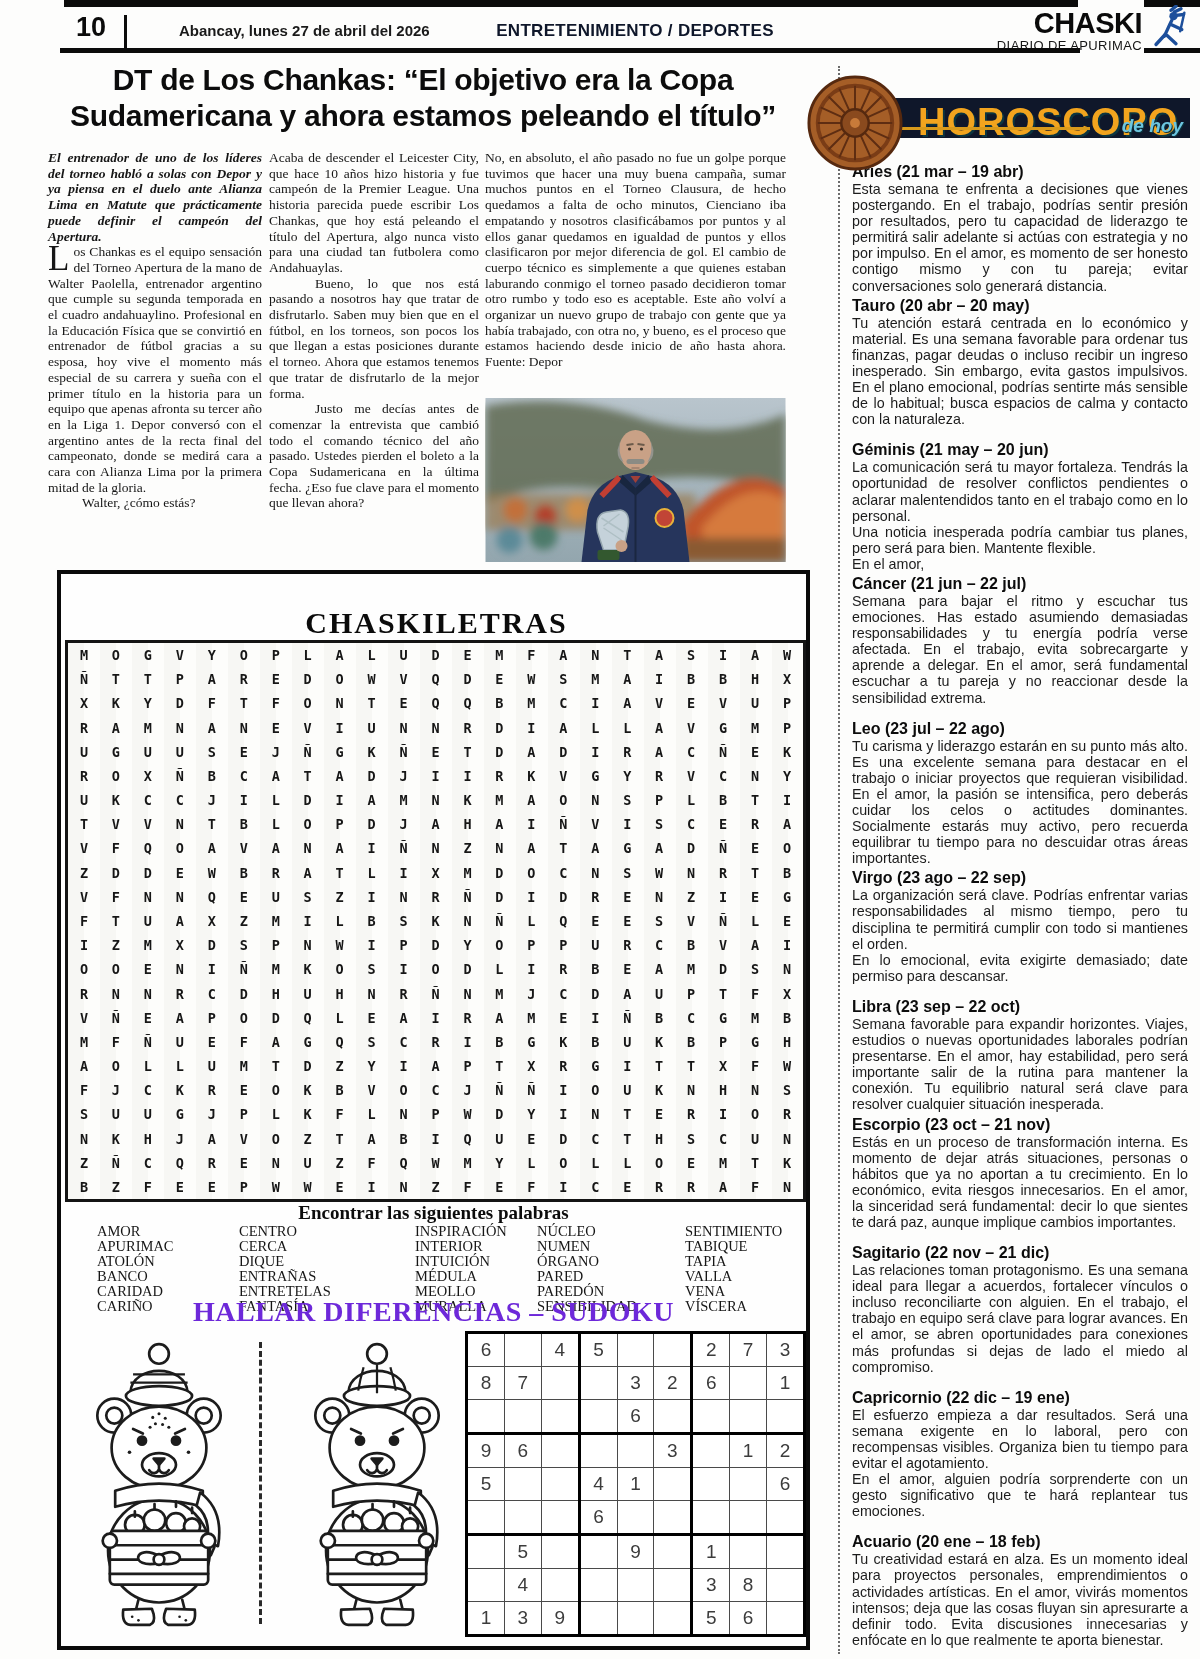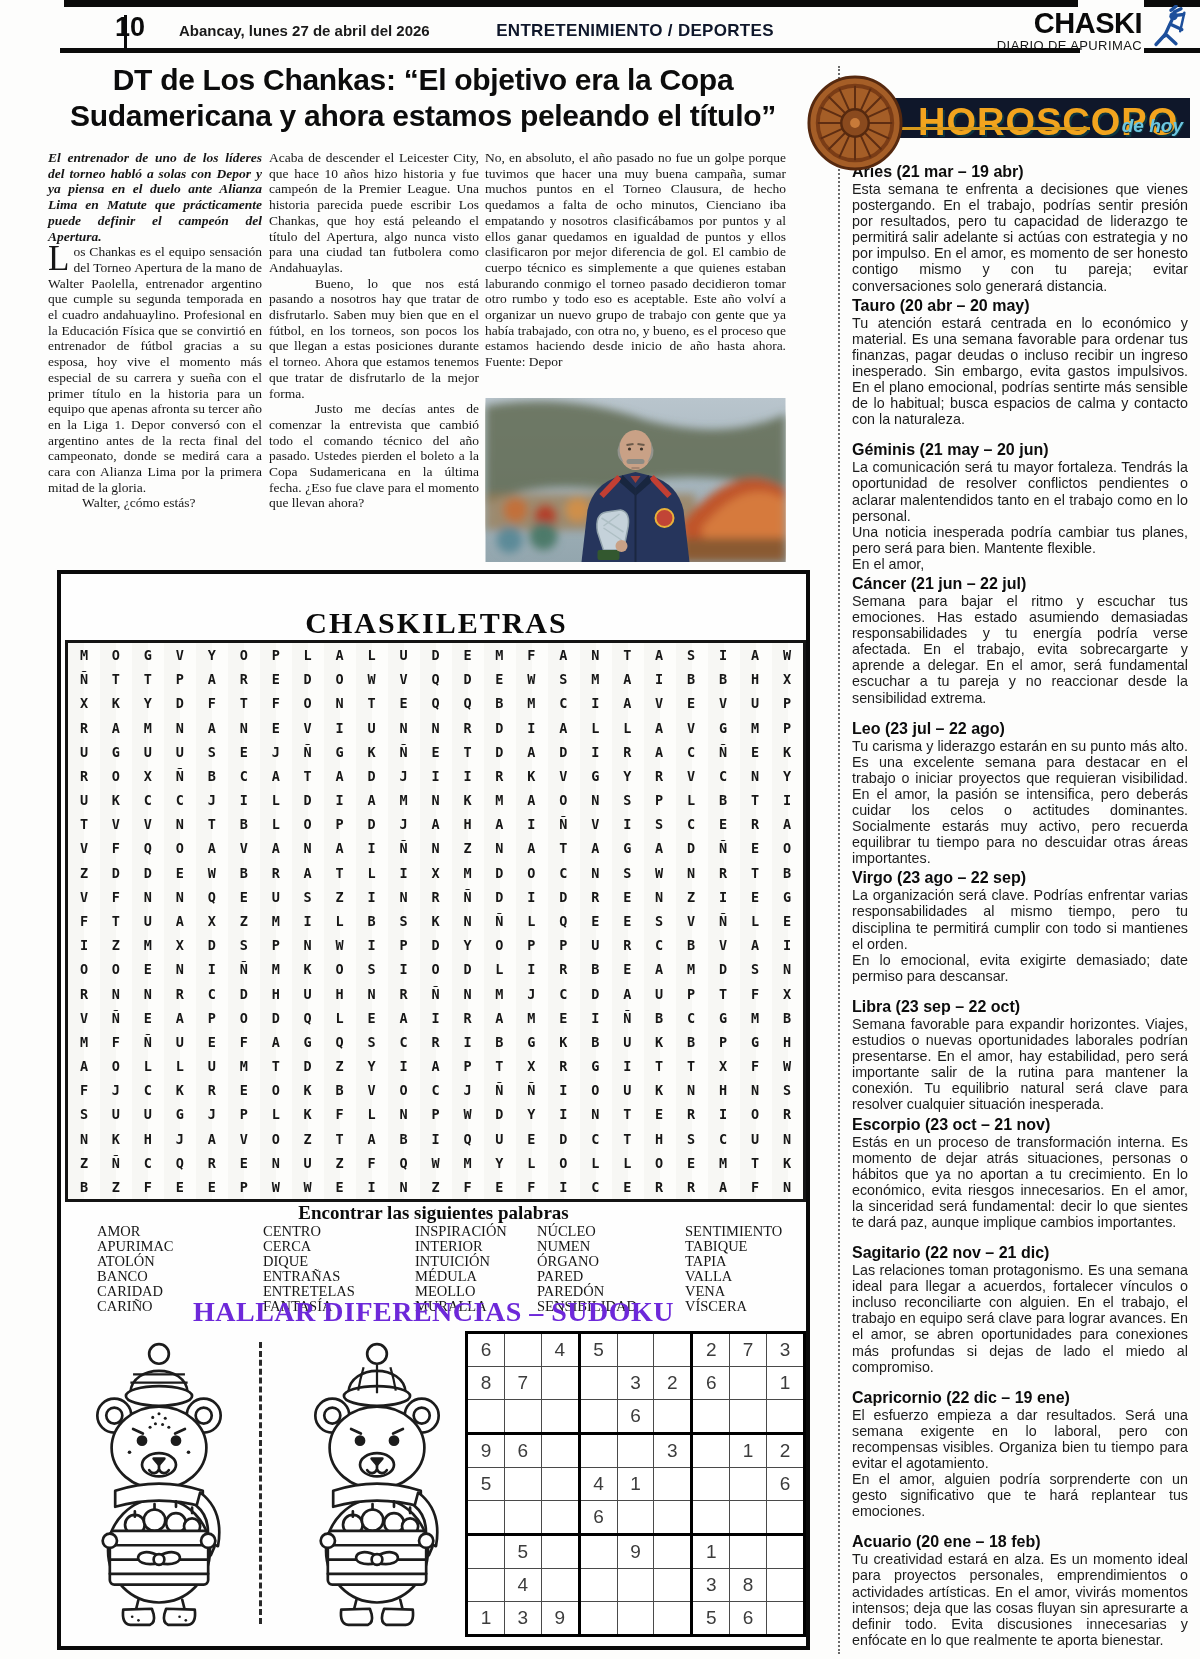--- a/index.html
+++ b/index.html
@@ -1,20 +1,20 @@
 <!DOCTYPE html>
 <html><head>
 <meta charset="utf-8">
 <style>
   html,body{margin:0;padding:0;}
   body{width:1200px;height:1659px;position:relative;background:#fdfdfc;font-family:"Liberation Serif",serif;color:#111;overflow:hidden;}
   .abs{position:absolute;}
   
   .topbar{position:absolute;height:7px;background:#0b0b0b;}
-  .pagenum{position:absolute;left:76px;top:12px;font:900 27px "Liberation Sans",sans-serif;color:#0b0b0b;margin-left:39px;}
+  .pagenum{position:absolute;left:76px;top:12px;font:900 27px "Liberation Sans",sans-serif;color:#0b0b0b;}
   .hdr-vline{position:absolute;left:124px;top:15px;width:3px;height:33px;background:#0b0b0b;}
   .hdr-date{position:absolute;left:138px;top:22px;font:bold 15px "Liberation Sans",sans-serif;color:#1a1a1a;margin-left:41px;}
   .hdr-section{position:absolute;left:430px;top:21px;width:410px;text-align:center;font:bold 17px "Liberation Sans",sans-serif;letter-spacing:.3px;color:#0f172a;}
   .brand{position:absolute;left:930px;top:10px;width:212px;text-align:right;}
   .brand-name{font:900 29px/27px "Liberation Sans",sans-serif;letter-spacing:-.5px;color:#0a0a0a;}
   .brand-sub{font:13px "Liberation Sans",sans-serif;letter-spacing:.4px;color:#151515;margin-top:1px;}
   .rule{position:absolute;top:48px;height:5px;background:#0b0b0b;}
   
   .headline{position:absolute;left:57px;top:62px;width:732px;margin:0;text-align:center;font:bold 30px/36px "Liberation Sans",sans-serif;letter-spacing:-.3px;color:#0c0c0c;}
   .col{position:absolute;top:150px;font:13.5px/15.7px "Liberation Serif",serif;text-align:justify;color:#161616;}
@@ -29,21 +29,21 @@
   .photo{position:absolute;left:485px;top:398px;width:301px;height:164px;}
   
   .pbox{position:absolute;left:57px;top:570px;width:745px;height:1072px;border:4px solid #0a0a0a;background:#fefefe;}
   .ws-title{position:absolute;left:0;right:0;top:32px;margin:0;text-align:center;font:bold 30px "Liberation Serif",serif;letter-spacing:2px;color:#0b0b0b;padding-left:6px;}
   .ws-grid{position:absolute;left:4px;top:66px;width:735px;height:556px;border:3px solid #141414;display:grid;grid-template-columns:repeat(23,1fr);grid-template-rows:repeat(23,1fr);
     background:repeating-linear-gradient(90deg,#f7f7f4 0 16px,#fdfdfb 16px 32px);}
   .ws-cell{display:flex;align-items:center;justify-content:center;font:bold 13.5px "DejaVu Sans Mono",monospace;color:#161616;}
   .words-title{position:absolute;left:0;right:0;top:628px;margin:0;text-align:center;font:bold 19px "Liberation Serif",serif;color:#0c0c0c;}
   #word-cols{position:absolute;left:0;top:650px;width:868px;height:92px;}
   .wcol{position:absolute;top:0;font:14.5px/15px "Liberation Serif",serif;color:#161616;white-space:nowrap;}
-  .wcol:nth-child(1){left:36px;} .wcol:nth-child(2){left:202px;} .wcol:nth-child(3){left:354px;}
+  .wcol:nth-child(1){left:36px;} .wcol:nth-child(2){left:178px;} .wcol:nth-child(3){left:354px;}
   .wcol:nth-child(4){left:476px;} .wcol:nth-child(5){left:624px;}
   .hallar-title{position:absolute;left:0;right:0;top:722px;margin:0;text-align:center;font:bold 28px "Liberation Serif",serif;letter-spacing:.5px;color:#6d28d9;}
   .bear{position:absolute;top:764px;width:152px;height:292px;}
   .bear1{left:22px;} .bear2{left:240px;}
   .bear-divider{position:absolute;left:198px;top:768px;height:282px;width:0;border-left:3px dashed #2a2a2a;}
   #sudoku{position:absolute;left:404px;top:757px;border-collapse:collapse;border:3px solid #000;background:#fff;}
   #sudoku td{width:36px;height:30px;border:1.3px solid #4a4a4a;text-align:center;vertical-align:middle;font:19px "Liberation Sans",sans-serif;color:#3c3c3c;}
   #sudoku td:nth-child(3n){border-right:3px solid #000;}
   #sudoku tr:nth-child(3n) td{border-bottom:3px solid #000;}
   

